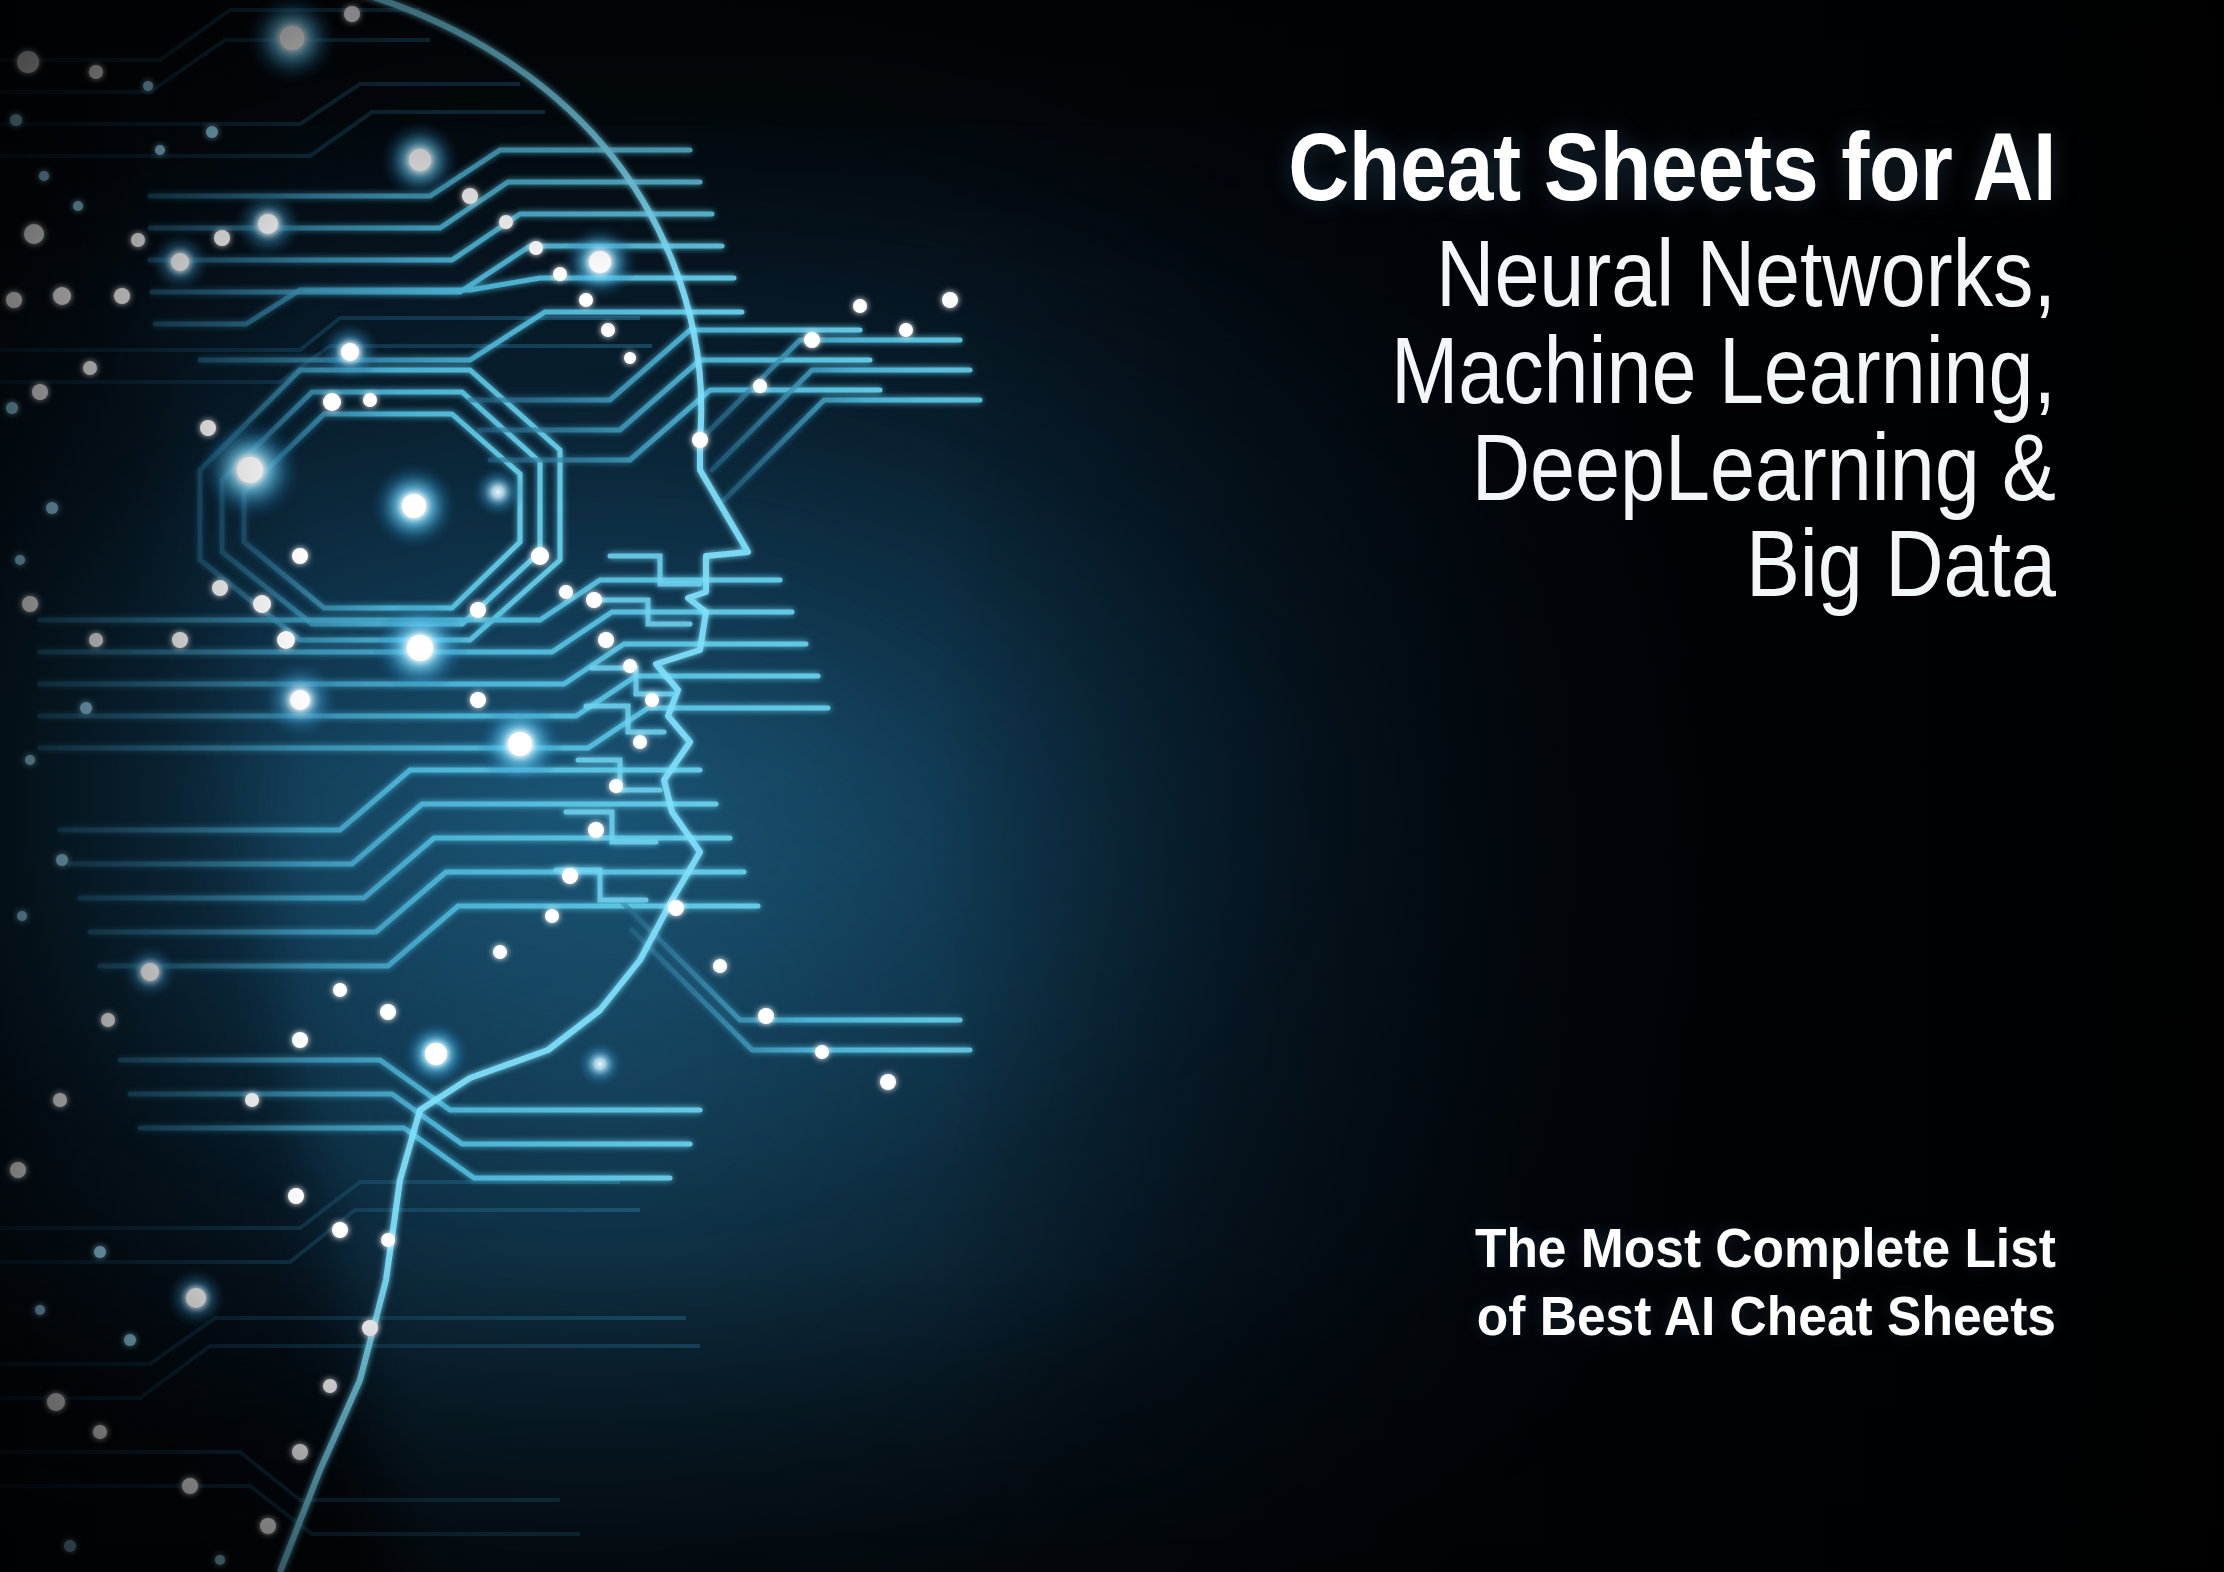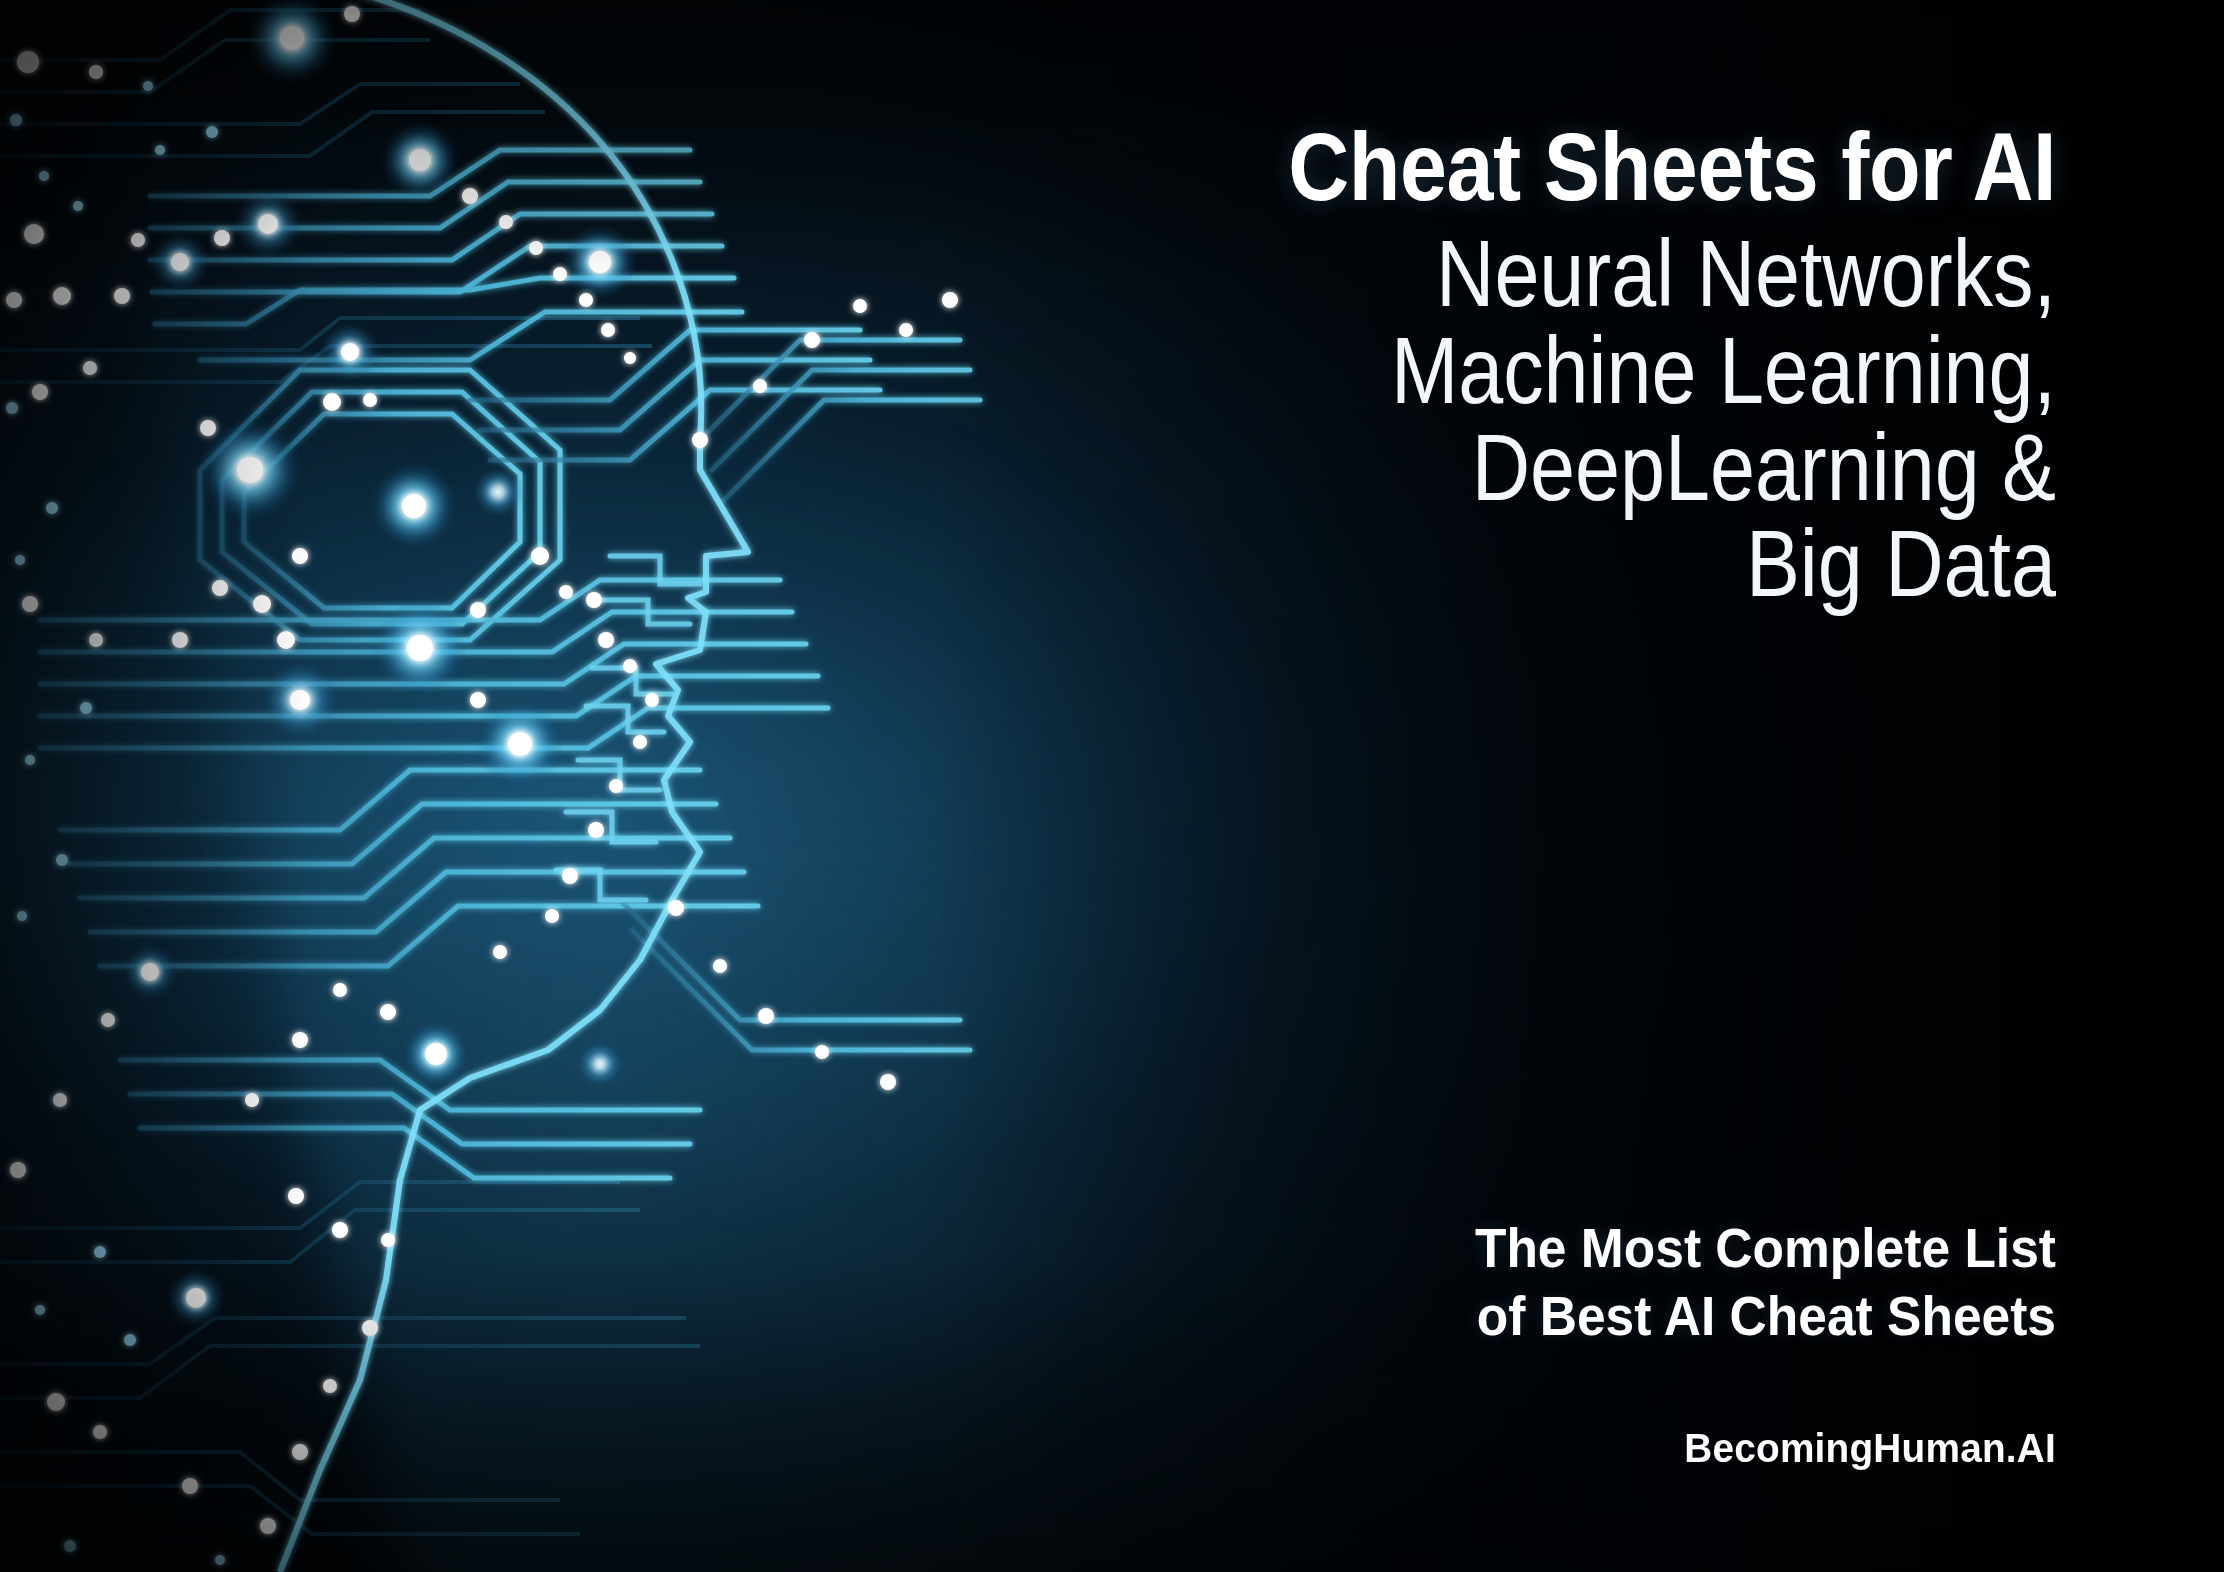--- a/index.html
+++ b/index.html
@@ -420,19 +420,16 @@
       </div>
     </div>
 
     <div class="tagline-block">
       <div class="tagline">
         <span class="ln">The Most Complete List</span>
         <span class="ln">of Best AI Cheat Sheets</span>
       </div>
     </div>
 
-    <div class="brand-block">
-      <div class="brand">BecomingHuman.AI</div>
-    </div>
 
   </div>
 
 </div>
 
 </body></html>

